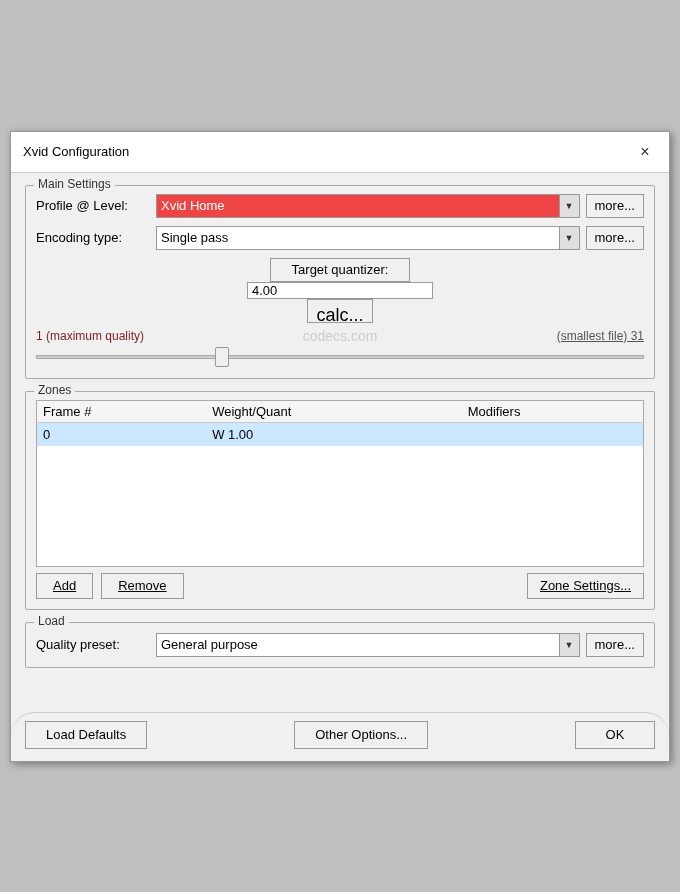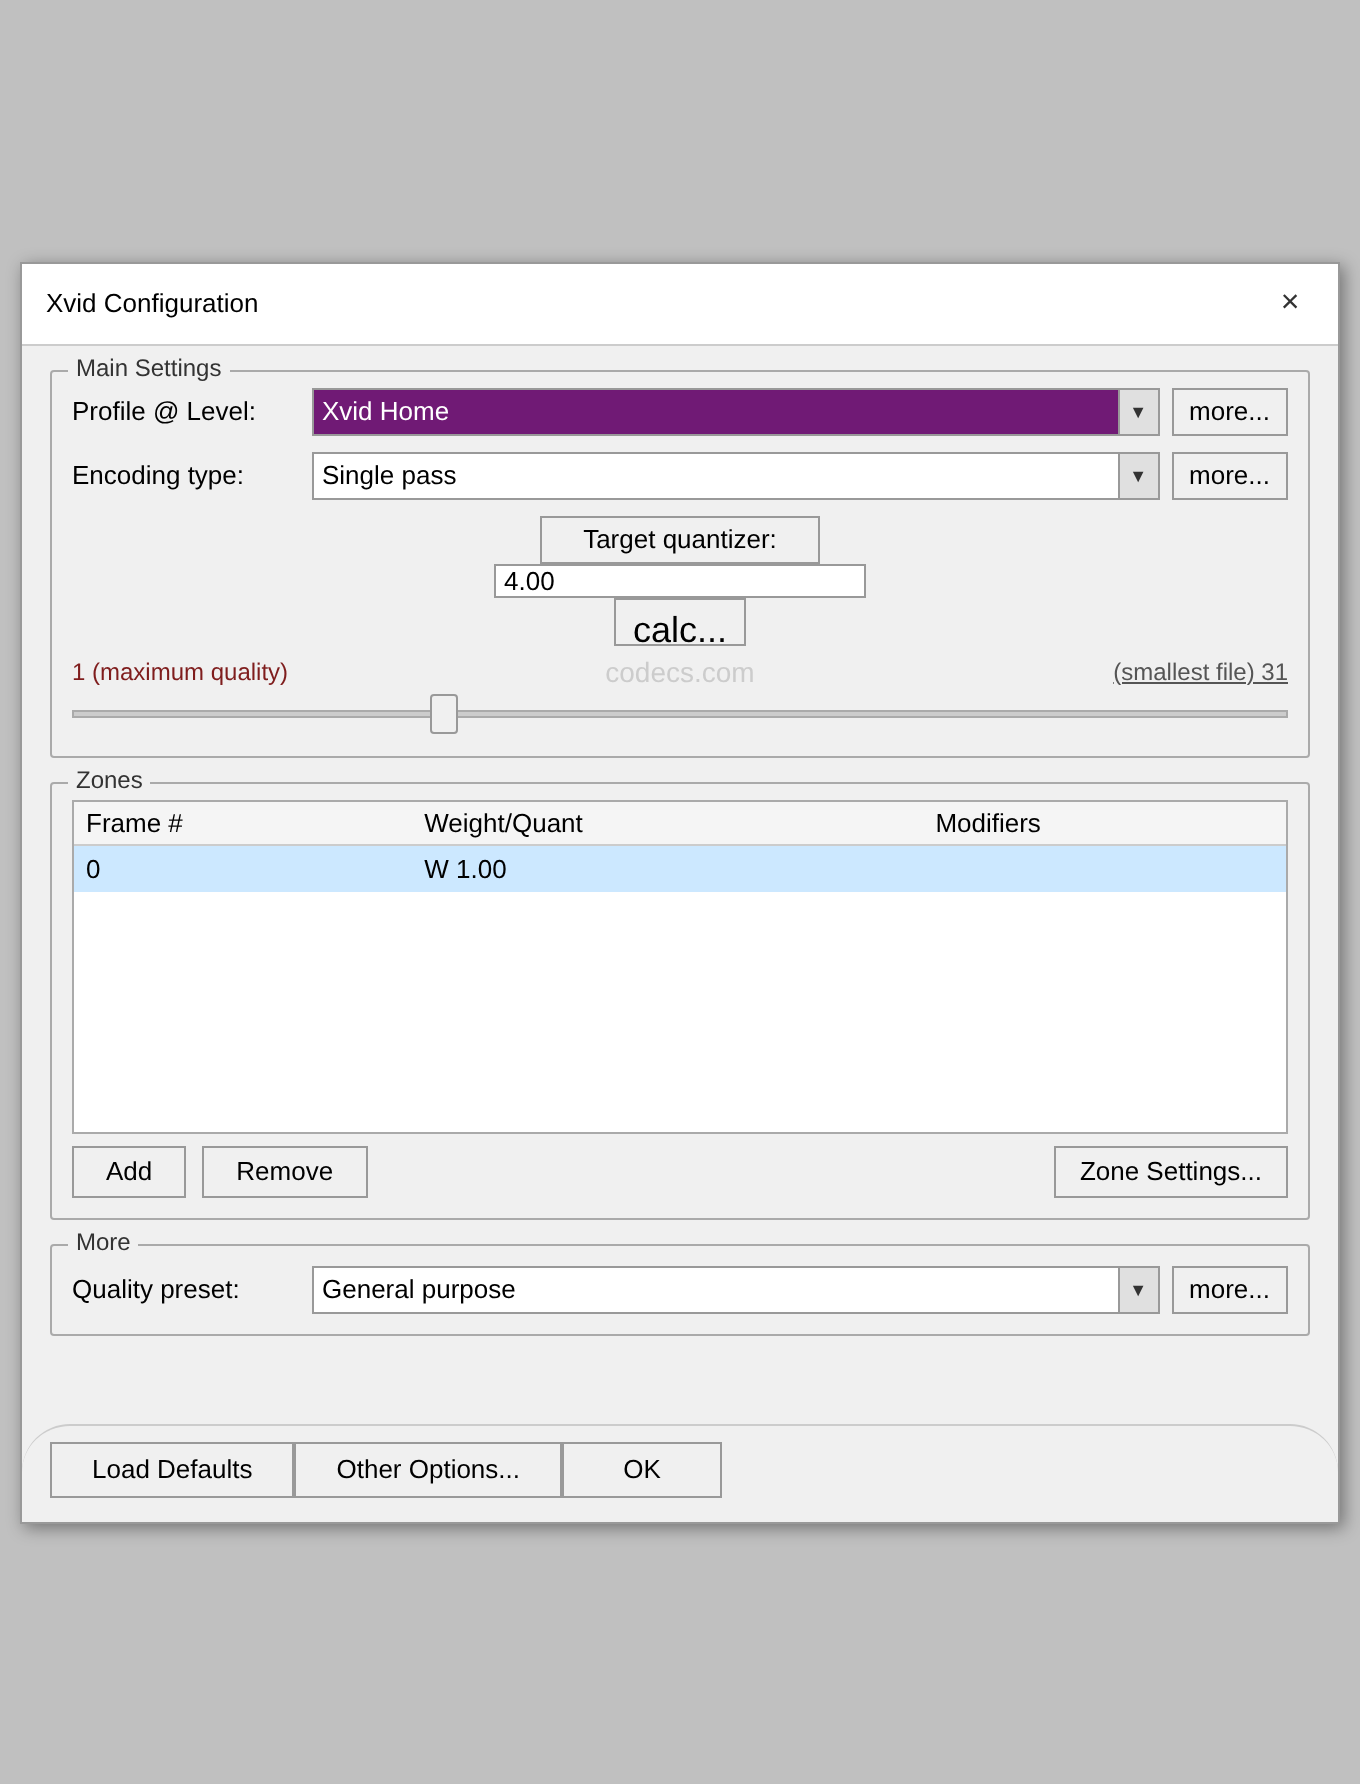--- a/index.html
+++ b/index.html
@@ -101,21 +101,21 @@
 
     .dropdown-value {
       flex: 1;
       padding: 0 4px;
       font-size: 13px;
       overflow: hidden;
       white-space: nowrap;
     }
 
     .dropdown-value.selected {
-      background: #701a75;
+      background: #ef4444;
       color: #fff;
       height: 100%;
       display: flex;
       align-items: center;
     }
 
     .dropdown-arrow {
       width: 20px;
       height: 100%;
       background: #e0e0e0;
@@ -274,20 +274,21 @@
 
     .zones-table tr.selected td {
       background: #cce8ff;
     }
 
     .zones-buttons {
       display: flex;
       align-items: center;
       gap: 8px;
       margin-top: 6px;
+      text-decoration: underline;
     }
 
     .zone-btn {
       padding: 3px 16px;
       background: #f0f0f0;
       border: 1px solid #999;
       cursor: pointer;
       font-size: 13px;
       height: 26px;
     }
@@ -306,20 +307,21 @@
     .more-row {
       display: flex;
       align-items: center;
       padding-top: 2px;
     }
 
     
     .bottom-buttons {
       display: flex;
       align-items: center;
+      justify-content: space-between;
       padding: 8px 14px 12px 14px;
       border-top: 1px solid #ccc;
       margin-top: 20px;
       border-radius: 24px;
     }
 
     .bottom-btn {
       padding: 4px 20px;
       background: #f0f0f0;
       border: 1px solid #999;
@@ -411,21 +413,21 @@
       </div>
 
       <div class="zones-buttons">
         <button class="zone-btn">Add</button>
         <button class="zone-btn">Remove</button>
         <button class="zone-options-btn">Zone Settings...</button>
       </div>
     </div>
 
     <div class="group-box">
-      <span class="group-label">More</span>
+      <span class="group-label">Load</span>
       <div class="more-row">
         <span class="row-label">Quality preset:</span>
         <div class="dropdown-wrapper">
           <span class="dropdown-value">General purpose</span>
           <div class="dropdown-arrow"></div>
         </div>
         <button class="more-btn">more...</button>
       </div>
     </div>
 

